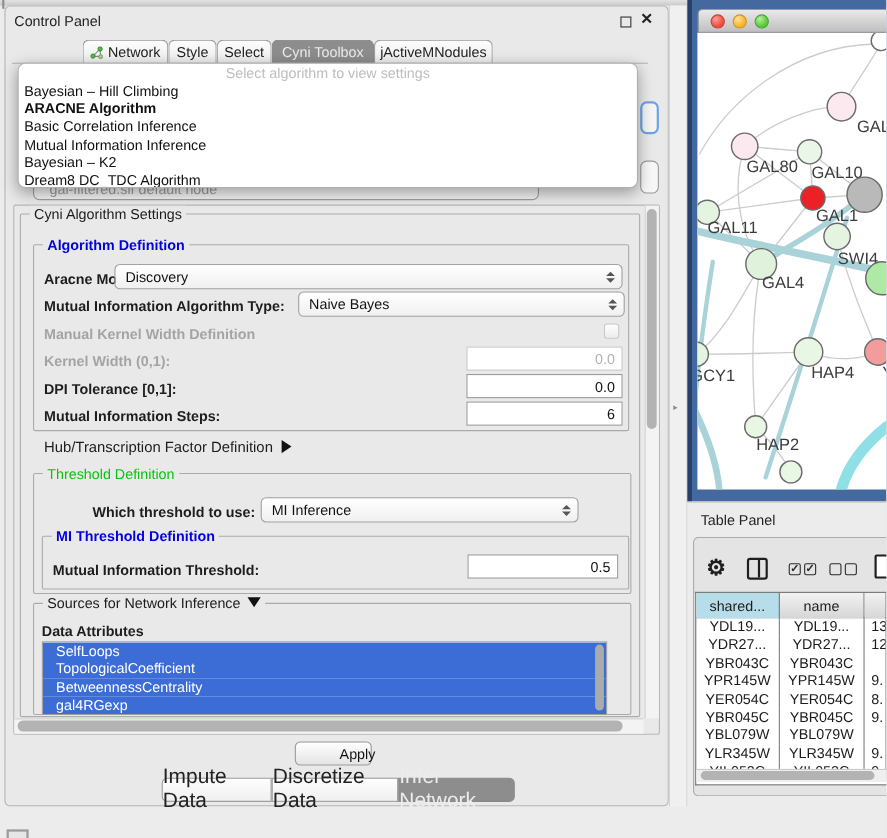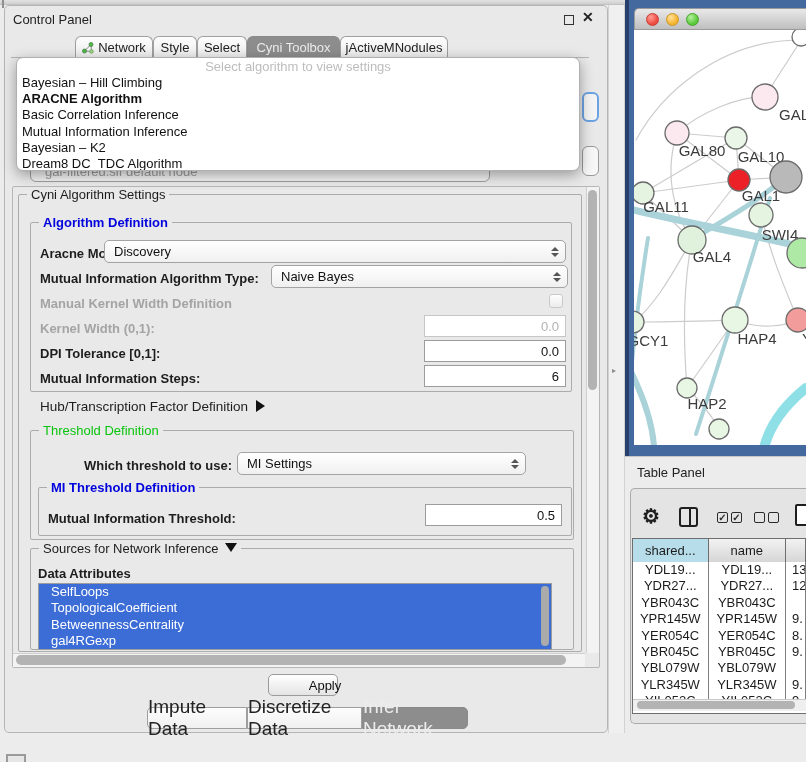--- a/index.html
+++ b/index.html
@@ -245,21 +245,21 @@
 
   <div class="lbl plain" style="left:40px; top:399px; font-size:13.5px;">
     <span>Hub/Transcription Factor Definition</span><span class="tri-right"></span>
   </div>
 
   <div class="group" style="left:30px; top:430px; width:544px; height:110px;">
     <span class="gtitle green">Threshold Definition</span>
   </div>
   <div class="lbl" style="left:84px; top:458px;">Which threshold to use:</div>
   <div class="combo" style="left:237px; top:452px; width:289px; height:23px;">
-    <span>MI Settings</span>
+    <span>MI Inference</span>
     <span class="spin">
         <i class="up"></i>
         <i class="dn"></i>
       </span>
   </div>
   <div class="group" style="left:38px; top:487px; width:534px; height:49px;">
     <span class="gtitle blue">MI Threshold Definition</span>
   </div>
   <div class="lbl" style="left:48px; top:511px;">Mutual Information Threshold:</div>
   <div class="field" style="left:425px; top:504px; width:137px; height:22px;">

